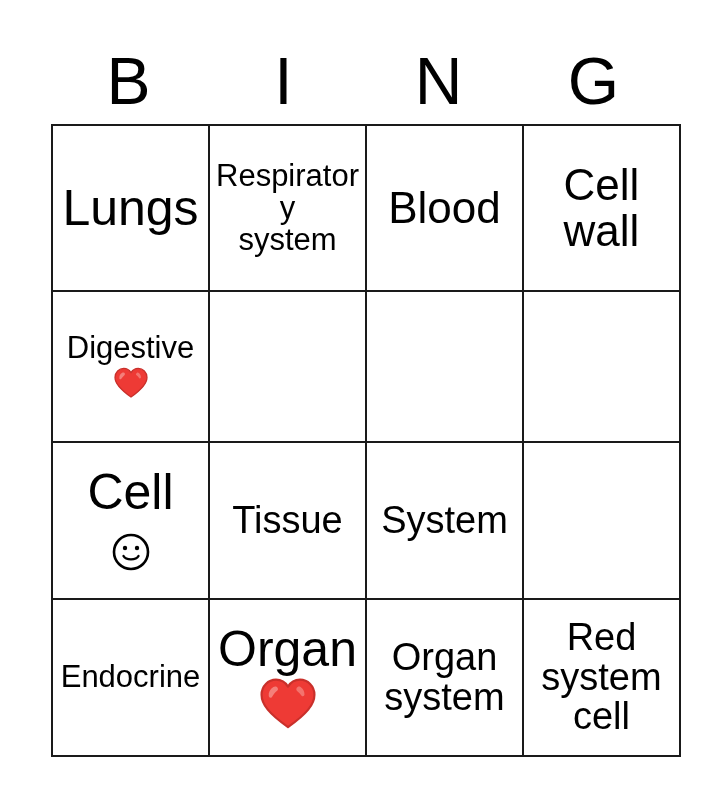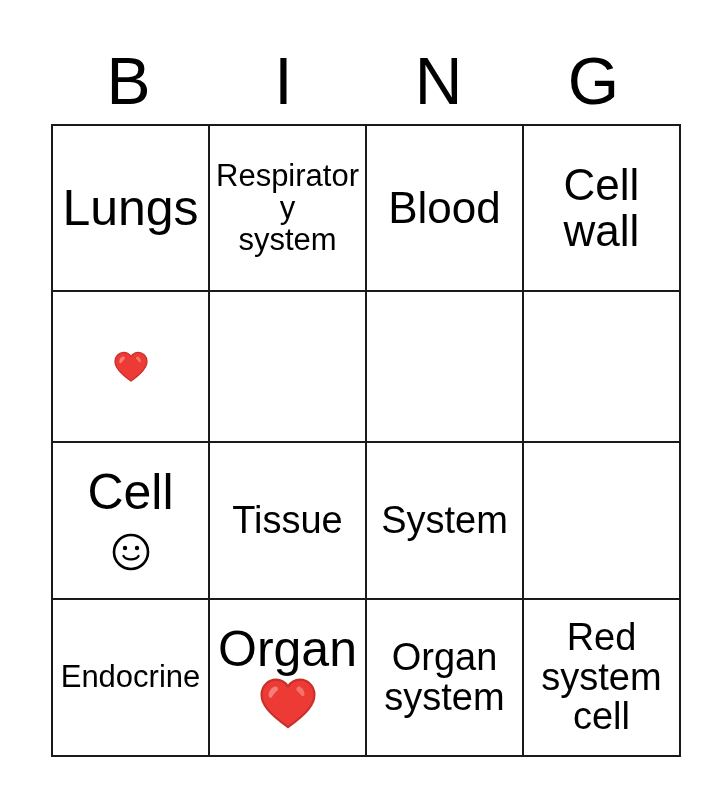--- a/index.html
+++ b/index.html
@@ -141,20 +141,21 @@
           <td class="r1">
             <div class="cell-inner">
               <span class="cell-text fs-lg">Cell
 wall</span>
             </div>
           </td>
         </tr>
         <tr>
           <td class="r2">
             <div class="cell-inner">
+              <span class="cell-text fs-sm">Digestive</span>
               <span class="mark"><span class="heart">
     <svg width="34" height="31" viewBox="0 0 36 33" aria-hidden="true">
       <path d="M18 32 C6 23.5 1 17.5 1 11.2 C1 5.6 5.3 1.5 10.3 1.5 C13.6 1.5 16.4 3.3 18 6 C19.6 3.3 22.4 1.5 25.7 1.5 C30.7 1.5 35 5.6 35 11.2 C35 17.5 30 23.5 18 32 Z" fill="#ee3a35" stroke="#c9302b" stroke-width="1.4" stroke-linejoin="round"></path>
       <path d="M8.6 6.2 C6.4 7.6 5.4 9.6 5.6 11.9 C5.7 13.2 7.0 13.6 7.7 12.6 C8.6 11.2 9.7 9.7 11.0 8.7 C12.1 7.8 11.4 6.1 10.1 5.9 C9.6 5.8 9.1 5.9 8.6 6.2 Z" fill="#f58c86" opacity="0.85"></path>
       <path d="M24.4 6.0 C23.1 6.8 23.0 8.2 24.0 8.9 C25.0 9.6 25.9 10.6 26.6 11.6 C27.3 12.6 28.6 12.2 28.6 10.9 C28.6 8.9 27.6 7.1 25.9 6.1 C25.4 5.8 24.8 5.8 24.4 6.0 Z" fill="#f58c86" opacity="0.7"></path>
     </svg>
   </span></span>
             </div>
           </td>
           <td class="r2">

